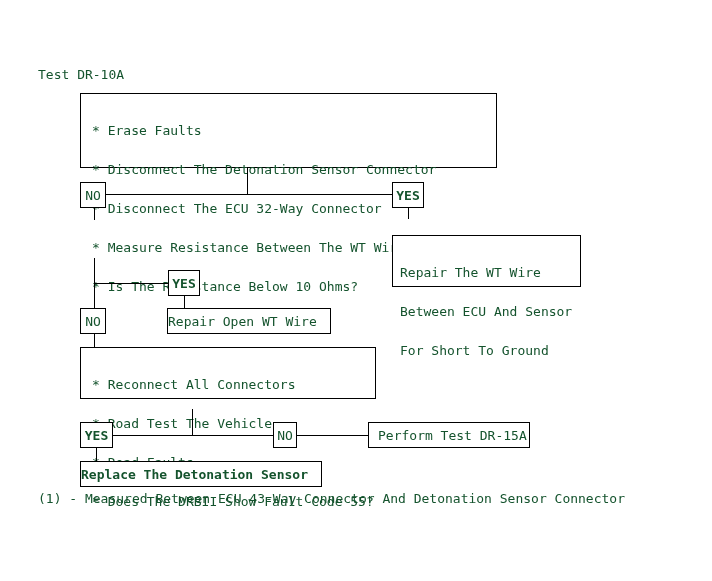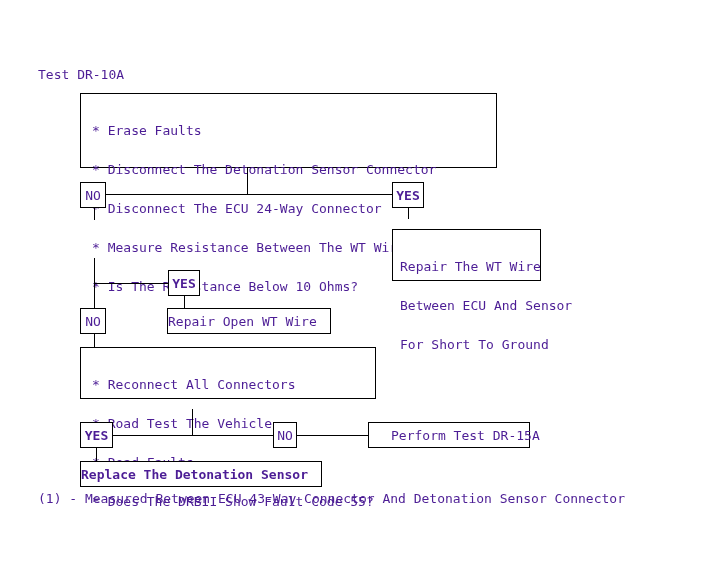--- a/index.html
+++ b/index.html
@@ -8,21 +8,21 @@
     background: #ffffff;
   }
   .canvas {
     position: relative;
     width: 712px;
     height: 581px;
     background: #ffffff;
     font-family: "DejaVu Sans Mono", "Liberation Mono", monospace;
     font-size: 13px;
     line-height: 13px;
-    color: #4c1d95;
+    color: #14532d;
   }
   .title {
     position: absolute;
     left: 38px;
     top: 68px;
     white-space: pre;
   }
   .box {
     position: absolute;
     border: 1px solid #000000;
@@ -59,21 +59,21 @@
 </head>
 <body>
 
 <div class="canvas">
 
   <div class="title">Test DR-10A</div>
 
   <div class="box stepbox" style="left:80px;top:93px;width:417px;height:75px;">
     <div class="bl">* Erase Faults</div>
     <div class="bl">* Disconnect The Detonation Sensor Connector</div>
-    <div class="bl">* Disconnect The ECU 24-Way Connector</div>
+    <div class="bl">* Disconnect The ECU 32-Way Connector</div>
     <div class="bl">* Measure Resistance Between The WT Wire And Ground</div>
     <div class="bl">* Is The Resistance Below 10 Ohms?</div>
   </div>
 
   <div class="line v" style="left:247px;top:167px;height:27px;"></div>
 
   <div class="line h" style="left:106px;top:194px;width:287px;"></div>
 
   <div class="box smallbox" style="left:80px;top:182px;width:26px;height:26px;">
     <span class="ul">NO</span>
@@ -81,21 +81,21 @@
 
   <div class="box smallbox" style="left:392px;top:182px;width:32px;height:26px;">
     <span class="bold">YES</span>
   </div>
 
   <div class="line v" style="left:94px;top:208px;height:12px;"></div>
 
   <div class="line v" style="left:408px;top:208px;height:11px;"></div>
 
 
-  <div class="box stepbox" style="left:392px;top:229px;width:149px;height:52px;padding-left:7px;">
+  <div class="box stepbox" style="left:392px;top:235px;width:189px;height:52px;padding-left:7px;">
     <div class="bl">Repair The WT Wire</div>
     <div class="bl">Between ECU And Sensor</div>
     <div class="bl">For Short To Ground</div>
   </div>
 
   <div class="line v" style="left:94px;top:258px;height:50px;"></div>
 
   <div class="line h" style="left:95px;top:283px;width:73px;"></div>
 
   <div class="box smallbox" style="left:168px;top:270px;width:32px;height:26px;">
@@ -127,21 +127,21 @@
   <div class="line h" style="left:297px;top:435px;width:71px;"></div>
 
   <div class="box smallbox" style="left:80px;top:422px;width:33px;height:26px;">
     <span class="bold">YES</span>
   </div>
 
   <div class="box smallbox" style="left:273px;top:422px;width:24px;height:26px;">
     <span class="ul">NO</span>
   </div>
 
-  <div class="box labelbox" style="left:368px;top:422px;width:162px;height:26px;padding-left:22px;">
+  <div class="box labelbox" style="left:368px;top:422px;width:162px;height:26px;padding-left:9px;">
     <span>Perform Test DR-15A</span>
   </div>
 
   <div class="line v" style="left:96px;top:448px;height:13px;"></div>
 
   <div class="box labelbox" style="left:80px;top:461px;width:242px;height:26px;font-weight:bold;">
     <span>Replace The Detonation Sensor</span>
   </div>
 
   <div class="footnote"><span>(</span><span class="ul">1</span><span>) - Measured Between ECU 43-Way Connector And Detonation Sensor Connector</span></div>

